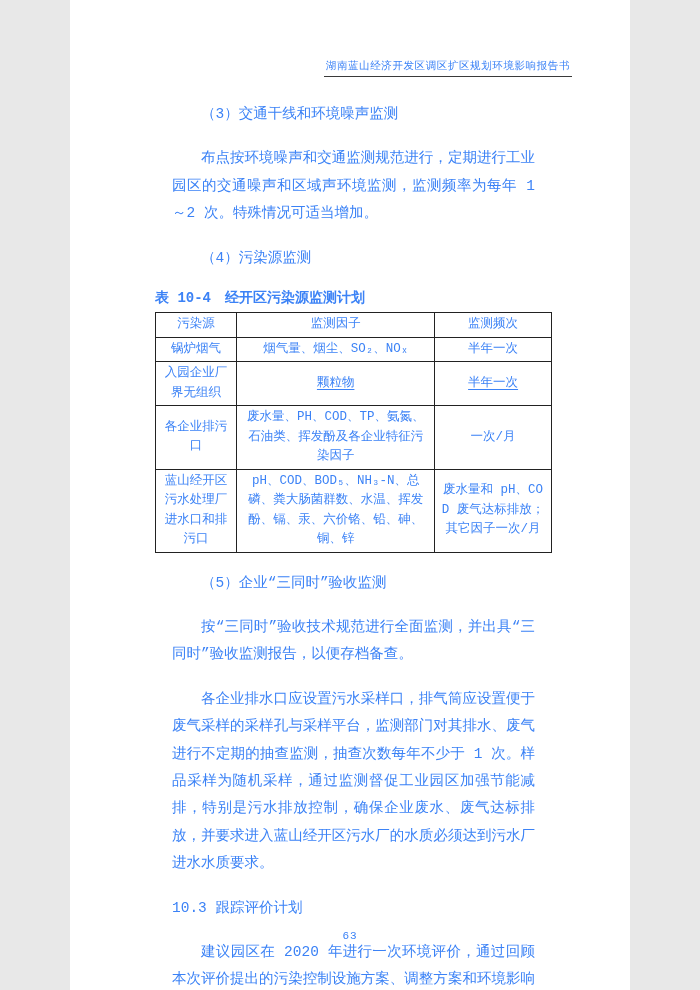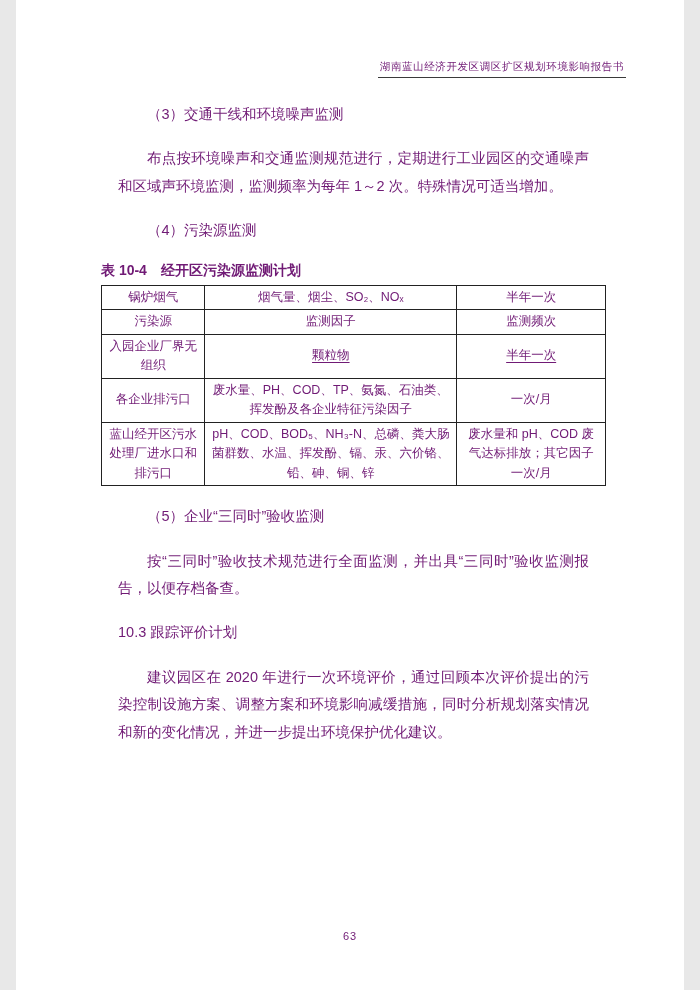--- a/index.html
+++ b/index.html
@@ -1,22 +1,22 @@
 <!DOCTYPE html>
 <html><head>
 <meta charset="utf-8">
 <style>
   html,body { margin:0; padding:0; background:#e8e8e8; }
   .page {
     position:relative;
-    width:668px; height:990px;
+    width:560px; height:990px;
     margin:0 auto;
     background:#ffffff;
-    font-family:Liberation Sans, sans-serif;
-    color:#701a75;
+    font-family:Liberation Mono, monospace;
+    color:#3b82f6;
     overflow:hidden;
   }
   .header {
     position:absolute; top:56px; left:85px; right:58px;
     text-align:right;
   }
   .header-title {
     display:inline-block;
     font-size:10.5px;
     letter-spacing:0.6px;
@@ -85,28 +85,28 @@
     <div class="table-title">表 10-4　经开区污染源监测计划</div>
 
     <table class="monitor">
       <colgroup>
           <col class="c1">
           <col class="c2">
           <col class="c3">
         </colgroup>
       <tbody>
         <tr>
+          <th>污染源</th>
+          <th>监测因子</th>
+          <th>监测频次</th>
+        </tr>
+        <tr>
           <td>锅炉烟气</td>
           <td>烟气量、烟尘、SO₂、NOₓ</td>
           <td>半年一次</td>
-        </tr>
-        <tr>
-          <th>污染源</th>
-          <th>监测因子</th>
-          <th>监测频次</th>
         </tr>
         <tr>
           <td>入园企业厂界无组织</td>
           <td class="u">颗粒物</td>
           <td class="u">半年一次</td>
         </tr>
         <tr>
           <td>各企业排污口</td>
           <td>废水量、PH、COD、TP、氨氮、石油类、挥发酚及各企业特征污染因子</td>
           <td>一次/月</td>
@@ -114,20 +114,21 @@
         <tr>
           <td>蓝山经开区污水处理厂进水口和排污口</td>
           <td>pH、COD、BOD₅、NH₃-N、总磷、粪大肠菌群数、水温、挥发酚、镉、汞、六价铬、铅、砷、铜、锌</td>
           <td>废水量和 pH、COD 废气达标排放；其它因子一次/月</td>
         </tr>
       </tbody>
     </table>
 
     <p class="body-text">（5）企业“三同时”验收监测</p>
     <p class="body-text">按“三同时”验收技术规范进行全面监测，并出具“三同时”验收监测报告，以便存档备查。</p>
+    <p class="body-text">各企业排水口应设置污水采样口，排气筒应设置便于废气采样的采样孔与采样平台，监测部门对其排水、废气进行不定期的抽查监测，抽查次数每年不少于 1 次。样品采样为随机采样，通过监测督促工业园区加强节能减排，特别是污水排放控制，确保企业废水、废气达标排放，并要求进入蓝山经开区污水厂的水质必须达到污水厂进水水质要求。</p>
 
     <p class="body-text no-indent">10.3  跟踪评价计划</p>
     <p class="body-text">建议园区在 2020 年进行一次环境评价，通过回顾本次评价提出的污染控制设施方案、调整方案和环境影响减缓措施，同时分析规划落实情况和新的变化情况，并进一步提出环境保护优化建议。</p>
 
   </div>
 
   <div class="footer">63</div>
 
 </div>
 

